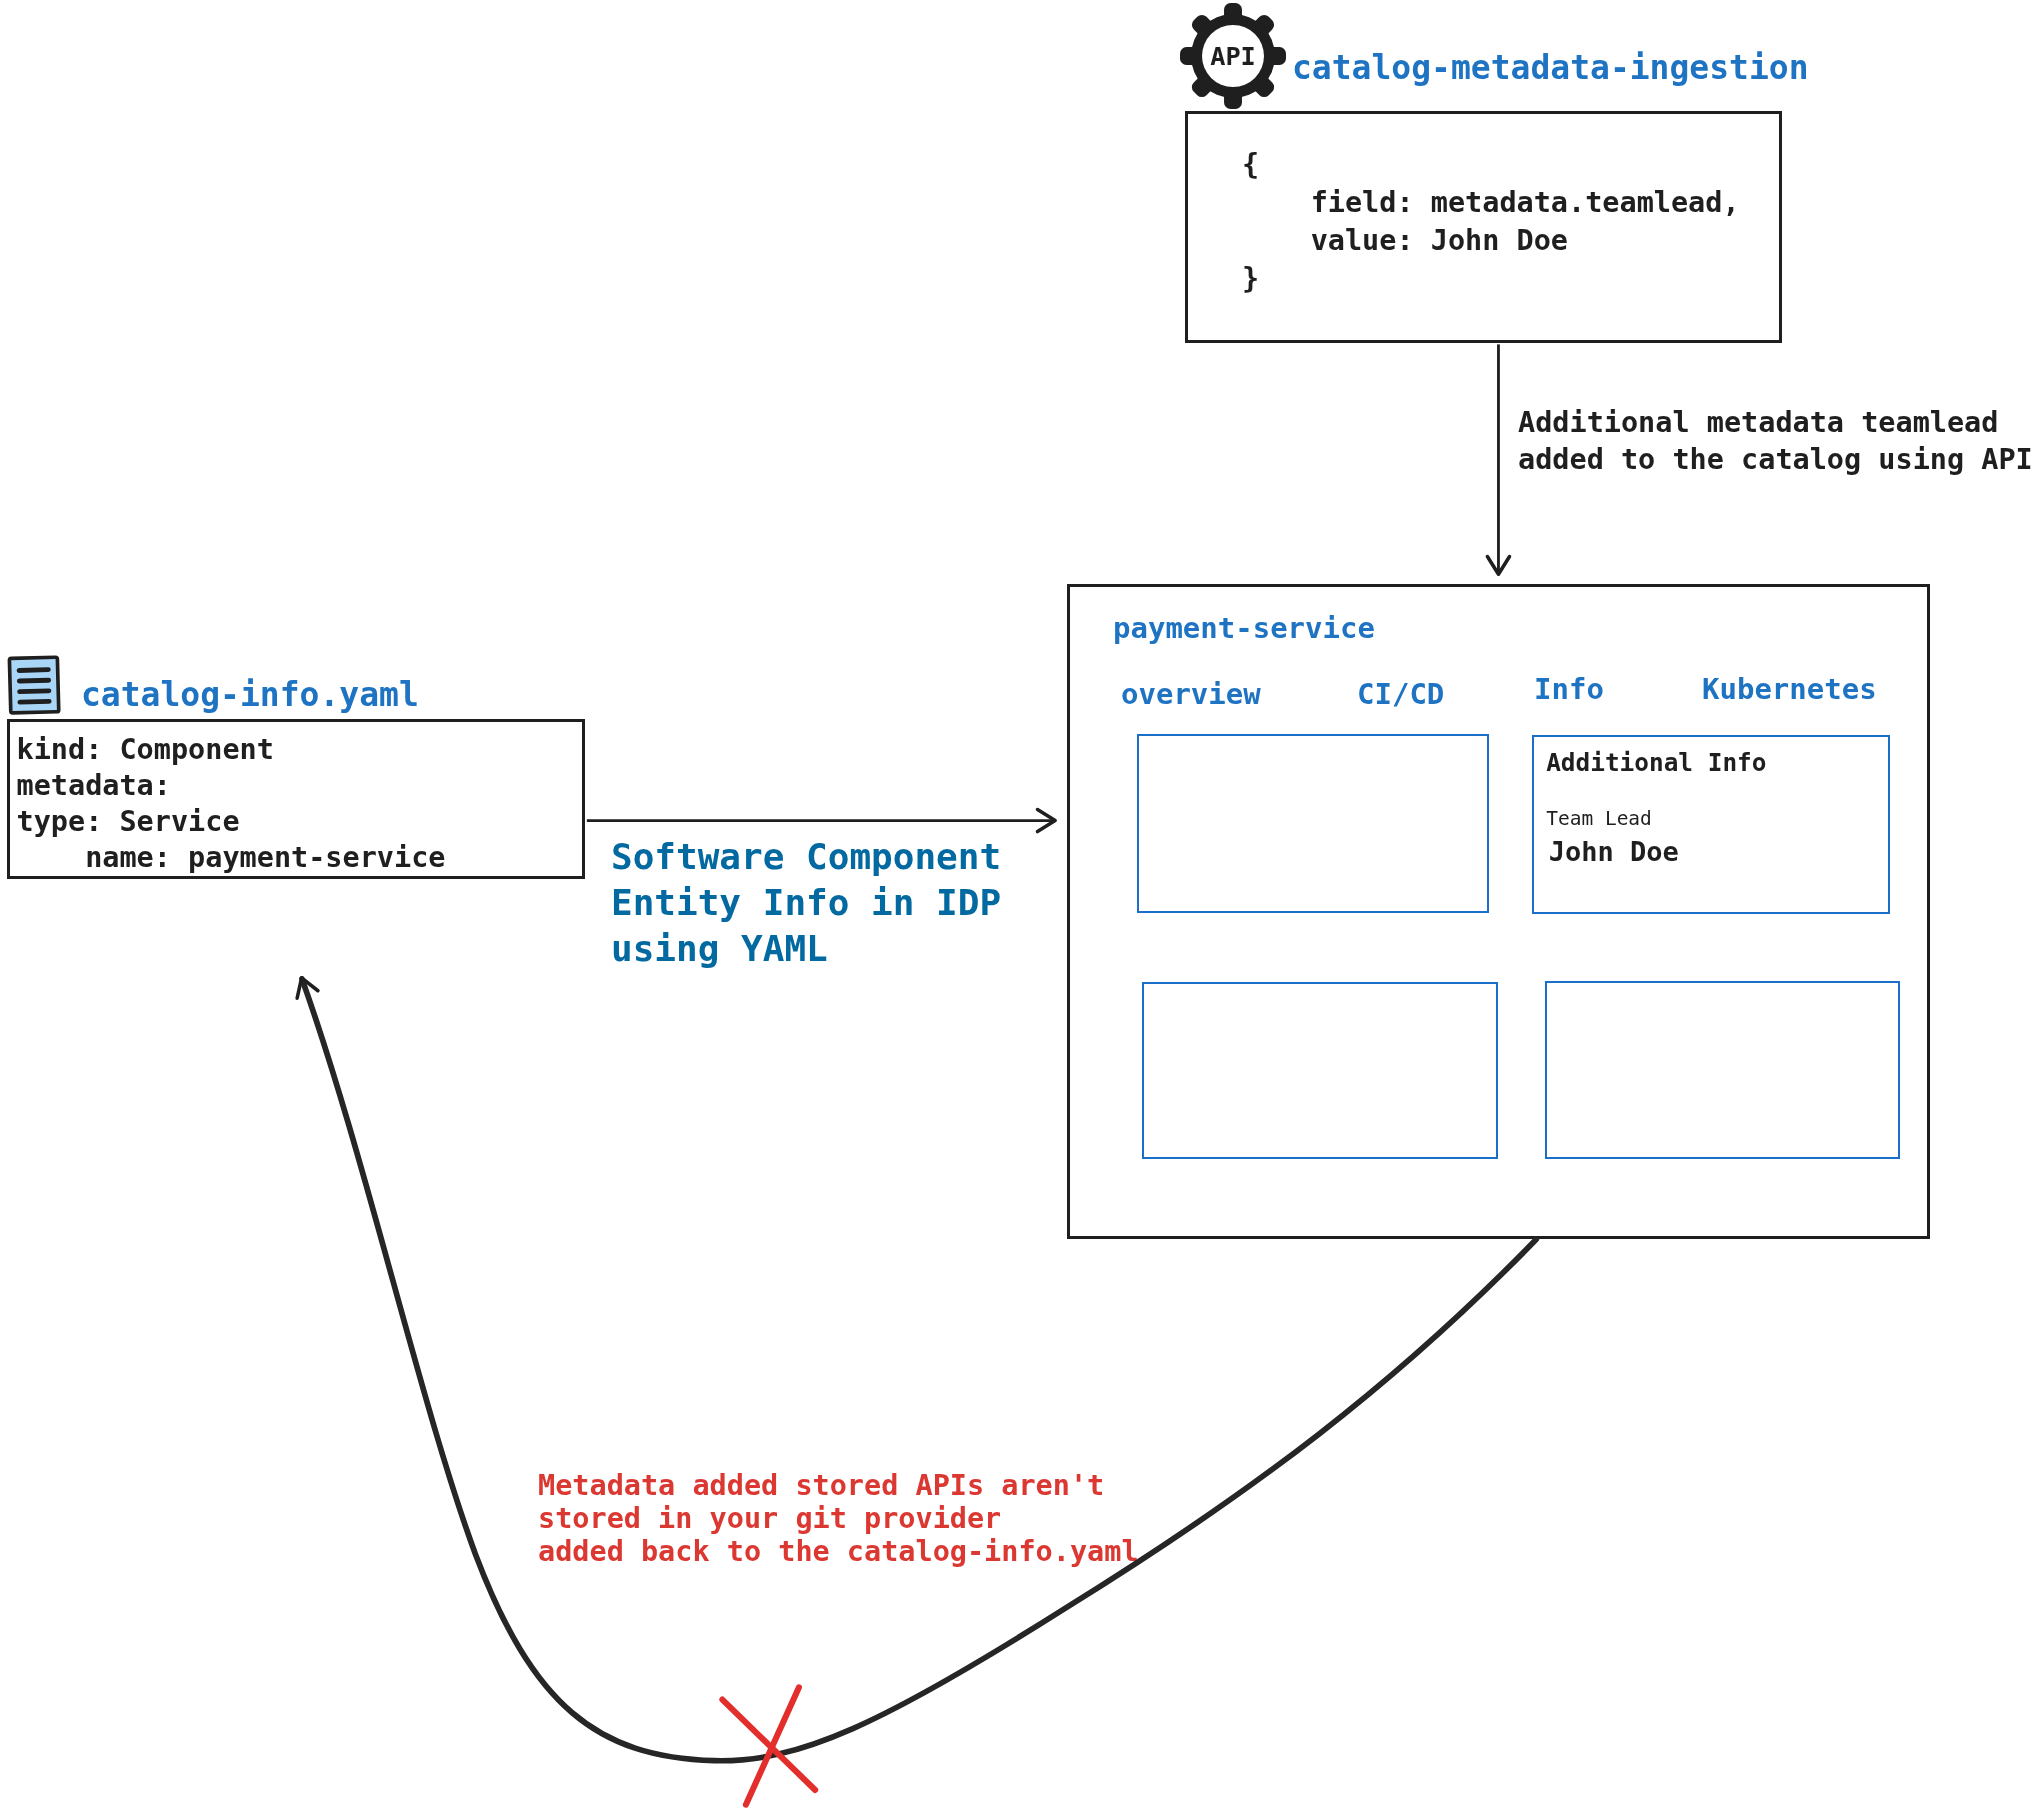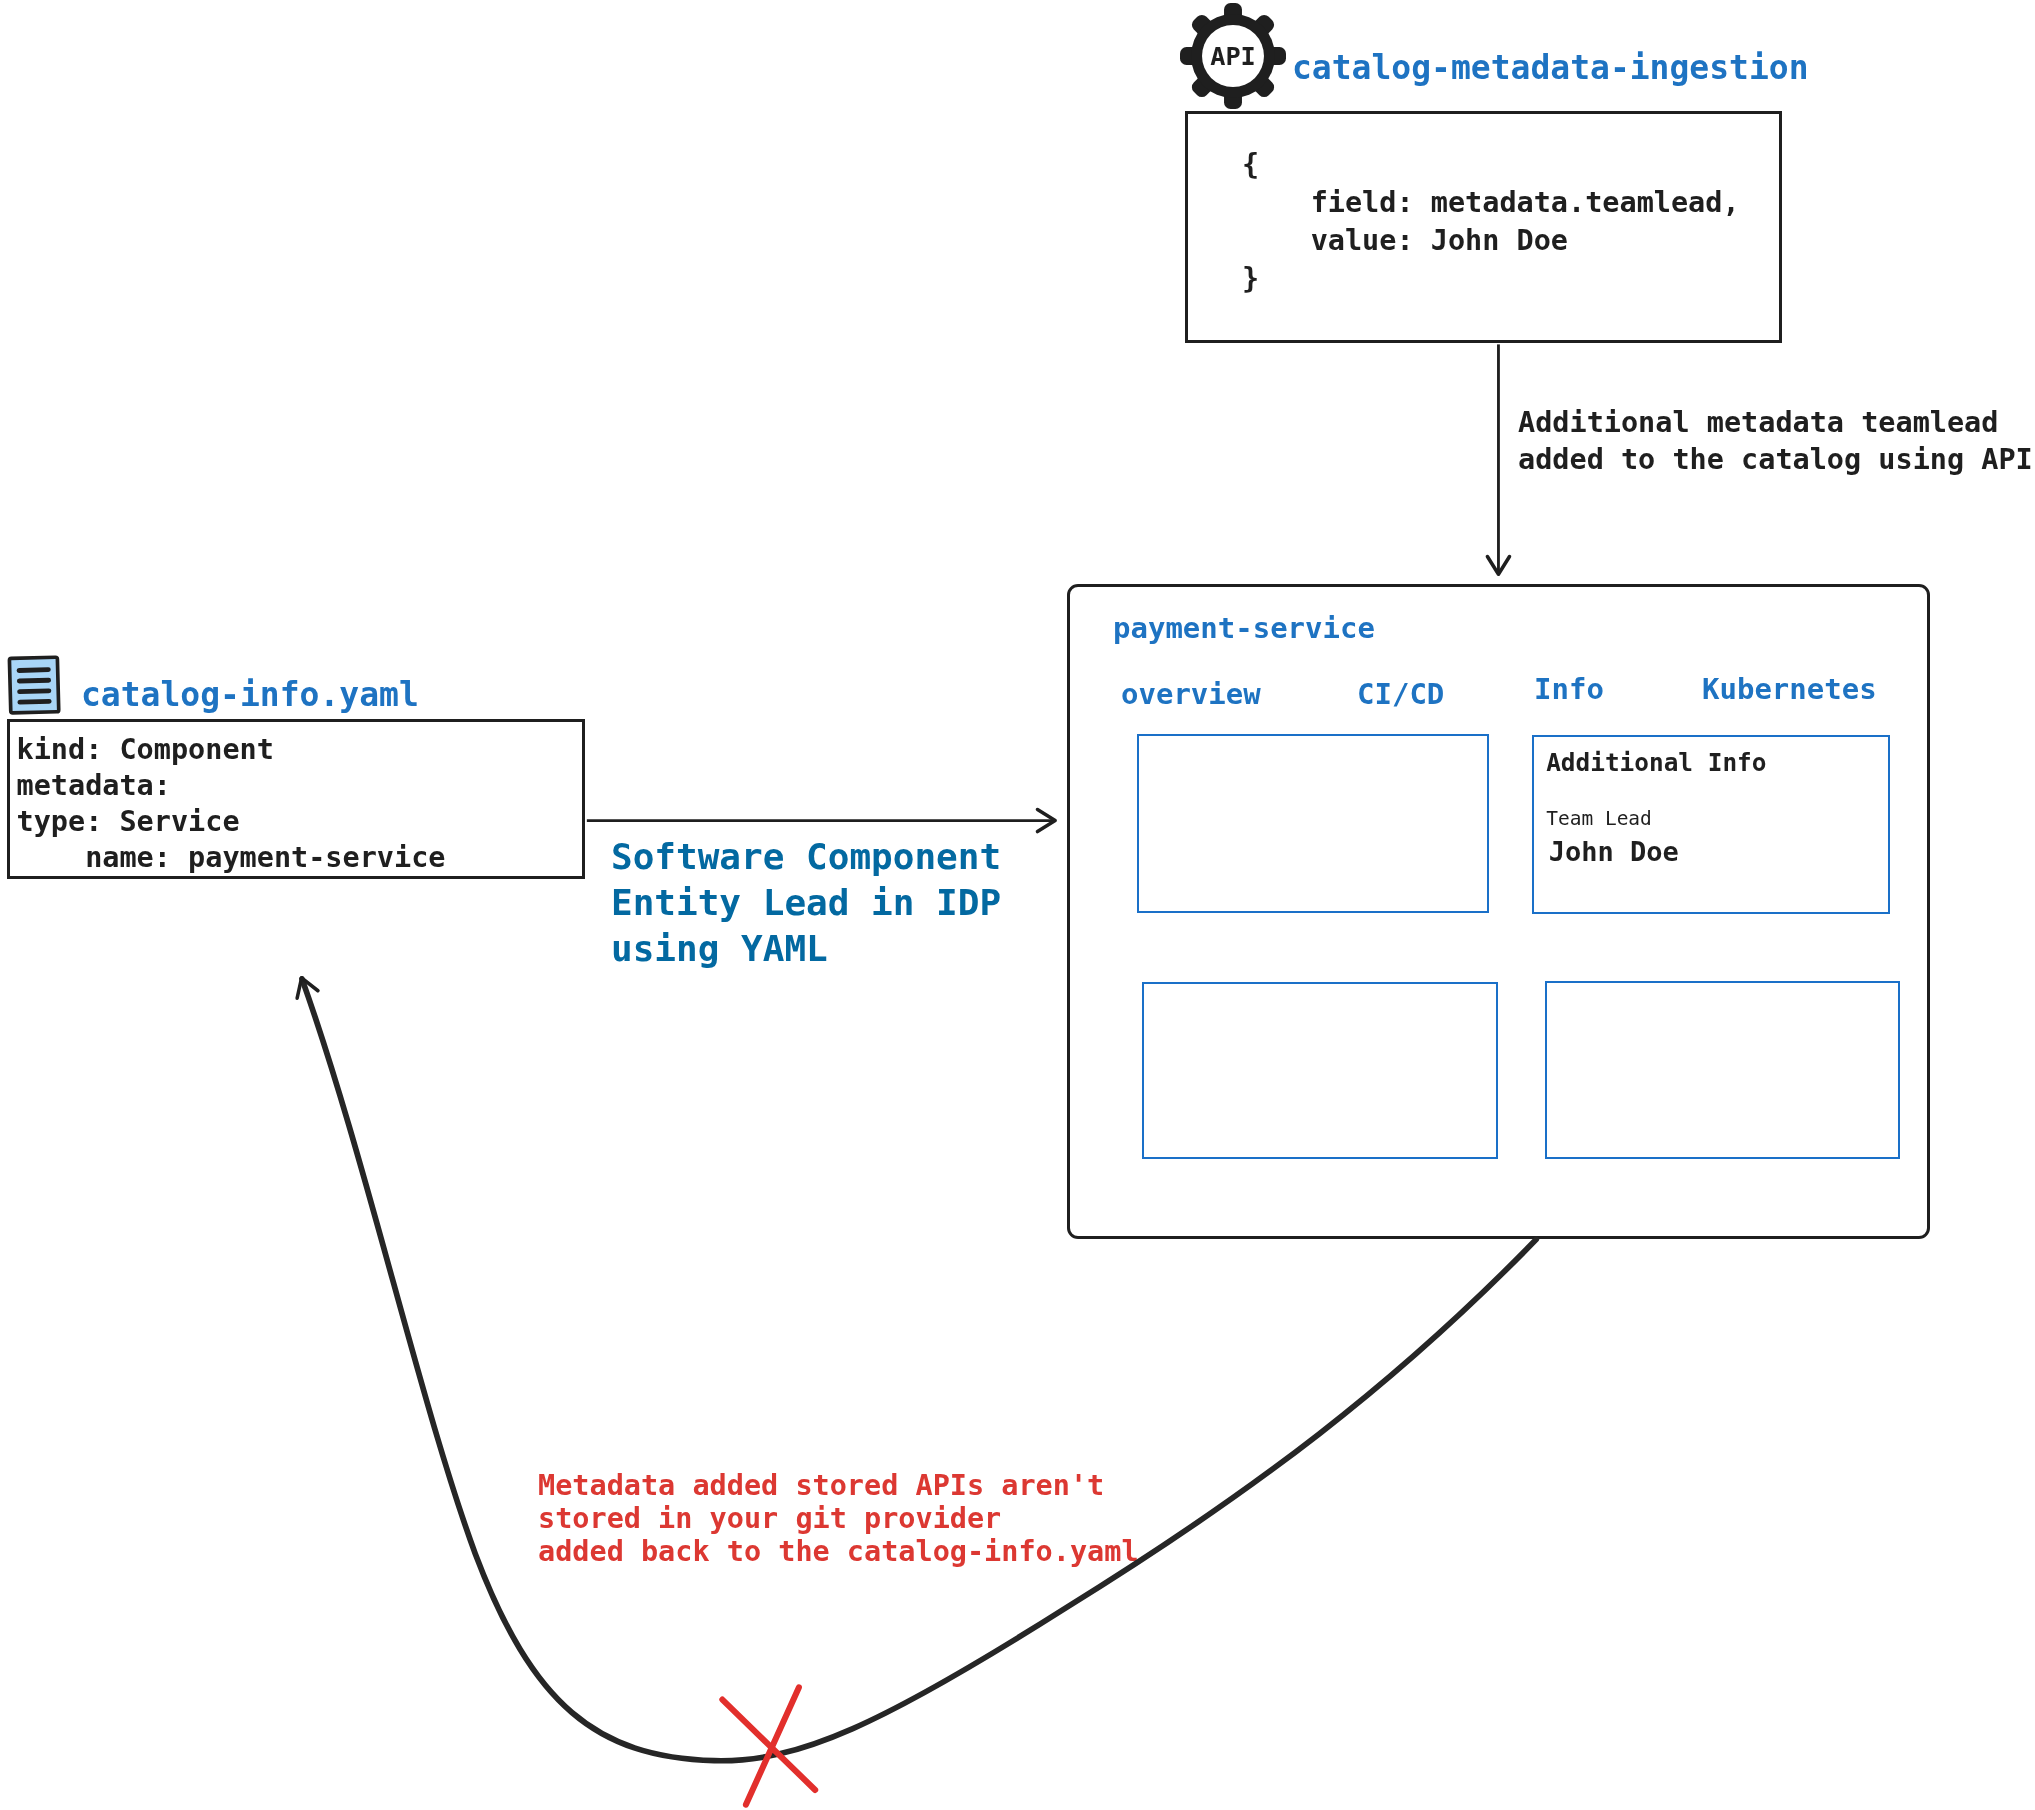--- a/index.html
+++ b/index.html
@@ -88,21 +88,21 @@
       <div class="pre">    value: John Doe</div>
       <div class="pre">}</div>
     </div>
   </div>
 
   <div class="abs label-bold" style="left:1518px;top:404px;">
     <div class="pre">Additional metadata teamlead</div>
     <div class="pre">added to the catalog using APIs</div>
   </div>
 
-  <div class="box" style="left:1067px;top:584px;width:863px;height:655px;border-radius:11px;">
+  <div class="box" style="left:1067px;top:584px;width:863px;height:655px;">
     <div class="abs blue" style="left:43px;top:23.6px;font-size:29px;font-weight:700;">payment-service</div>
 
     <div class="tab" style="left:51px;top:90px;">overview</div>
     <div class="tab" style="left:287px;top:90px;">CI/CD</div>
     <div class="tab" style="left:464px;top:85px;">Info</div>
     <div class="tab" style="left:632px;top:85px;">Kubernetes</div>
 
     <div class="panel" style="left:67px;top:147px;width:352px;height:179px;"></div>
 
     <div class="panel" style="left:462px;top:148px;width:358px;height:179px;">
@@ -131,21 +131,21 @@
     <div class="abs code" style="left:6.5px;top:9.8px;line-height:36px;">
       <div class="pre">kind: Component</div>
       <div class="pre">metadata:</div>
       <div class="pre">type: Service</div>
       <div class="pre">    name: payment-service</div>
     </div>
   </div>
 
   <div class="abs" style="left:611px;top:834px;font-size:36px;font-weight:700;line-height:46px;color:#0369a1;">
     <div class="pre">Software Component</div>
-    <div class="pre">Entity Lead in IDP</div>
+    <div class="pre">Entity Info in IDP</div>
     <div class="pre">using YAML</div>
   </div>
 
   <div class="abs note-red" style="left:538px;top:1469px;">
     <div class="pre">Metadata added stored APIs aren't</div>
     <div class="pre">stored in your git provider</div>
     <div class="pre">added back to the catalog-info.yaml</div>
   </div>
 
   <svg class="abs" style="left:0;top:0;pointer-events:none;" width="2056" height="1810" viewBox="0 0 5052 4447">

